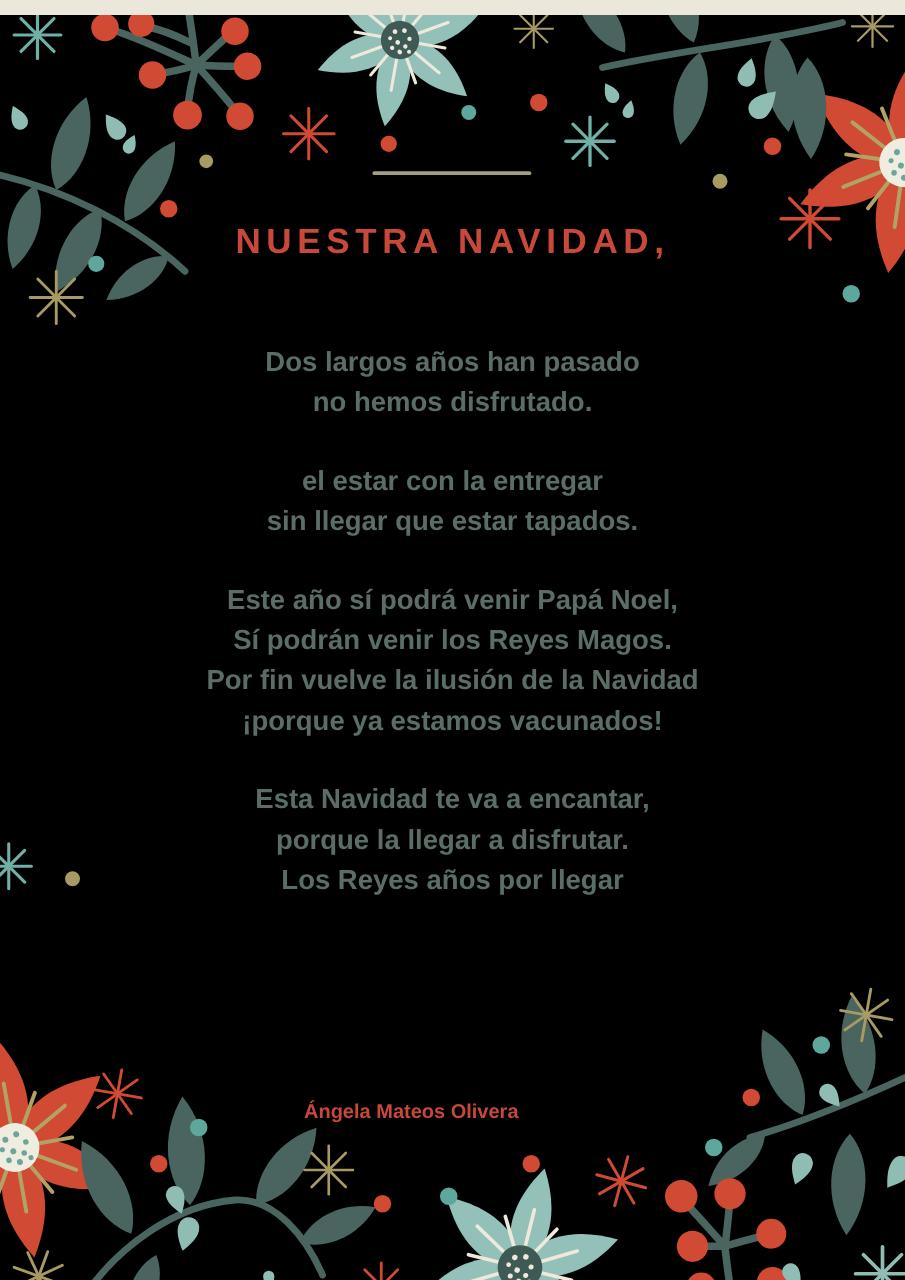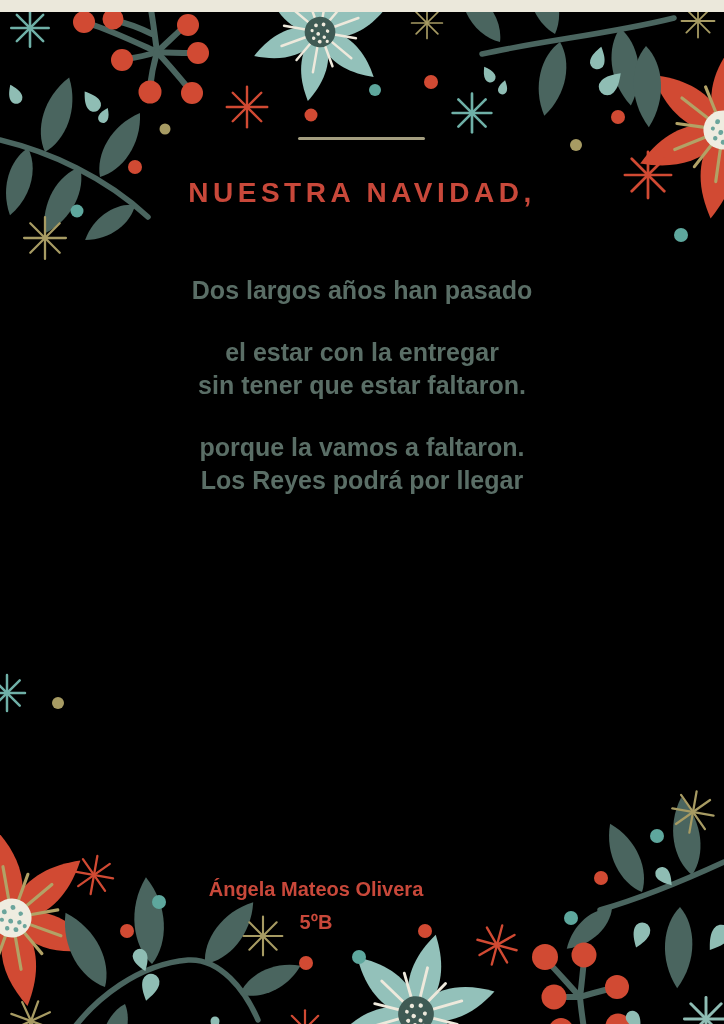--- a/index.html
+++ b/index.html
@@ -9,26 +9,26 @@
     font-family:"Liberation Sans",sans-serif;
   }
   .deco-layer{position:absolute;left:0;top:0;}
   .divider{position:absolute;left:298px;top:125px;width:127px;height:3px;background:#a49e80;border-radius:2px;}
   .title{
     position:absolute;top:157px;left:0;width:724px;text-align:center;
     color:#c8483a;font-size:28px;font-weight:bold;letter-spacing:4.5px;line-height:47px;
   }
   .poem{
     position:absolute;top:262px;left:0;width:724px;text-align:center;
-    color:#5a6e66;font-size:25px;font-weight:bold;line-height:32.4px;
+    color:#5a6e66;font-size:22px;font-weight:bold;line-height:32.4px;
   }
   .stanza{margin-bottom:30px;}
   .author{
-    position:absolute;top:861px;left:0;width:632px;text-align:center;
-    color:#c8483a;font-size:20px;font-weight:bold;line-height:33px;
+    position:absolute;top:861px;left:13px;width:632px;text-align:center;
+    color:#c8483a;font-size:16px;font-weight:bold;line-height:33px;
   }
 </style>
 </head>
 <body>
 
 <div class="canvas">
 
   <svg class="deco-layer" width="724" height="1024" viewBox="0 0 724 1024" aria-hidden="true">
     <defs>
       <g id="poinsettia">
@@ -224,29 +224,36 @@
 
   <div class="divider"></div>
 
   <div class="title">
     <div>NUESTRA NAVIDAD,</div>
   </div>
 
   <div class="poem">
     <div class="stanza">
       <div>Dos largos años han pasado</div>
+      <div>no hemos disfrutado.</div>
     </div>
     <div class="stanza">
       <div>el estar con la entregar</div>
-      <div>sin tener que estar faltaron.</div>
-    </div>
-    <div class="stanza">
-      <div>porque la vamos a faltaron.</div>
-      <div>Los Reyes podrá por llegar</div>
+      <div>sin llegar que estar tapados.</div>
+    </div>
+    <div class="stanza">
+      <div>Este año sí podrá venir Papá Noel,</div>
+      <div>Sí podrán venir los Reyes Magos.</div>
+      <div>Por fin vuelve la ilusión de la Navidad</div>
+      <div>¡porque ya estamos vacunados!</div>
+    </div>
+    <div class="stanza">
+      <div>Esta Navidad te va a encantar,</div>
+      <div>porque la llegar a disfrutar.</div>
+      <div>Los Reyes años por llegar</div>
     </div>
   </div>
 
   <div class="author">
     <div>Ángela Mateos Olivera</div>
-    <div>5ºB</div>
   </div>
 
 </div>
 
 </body></html>

